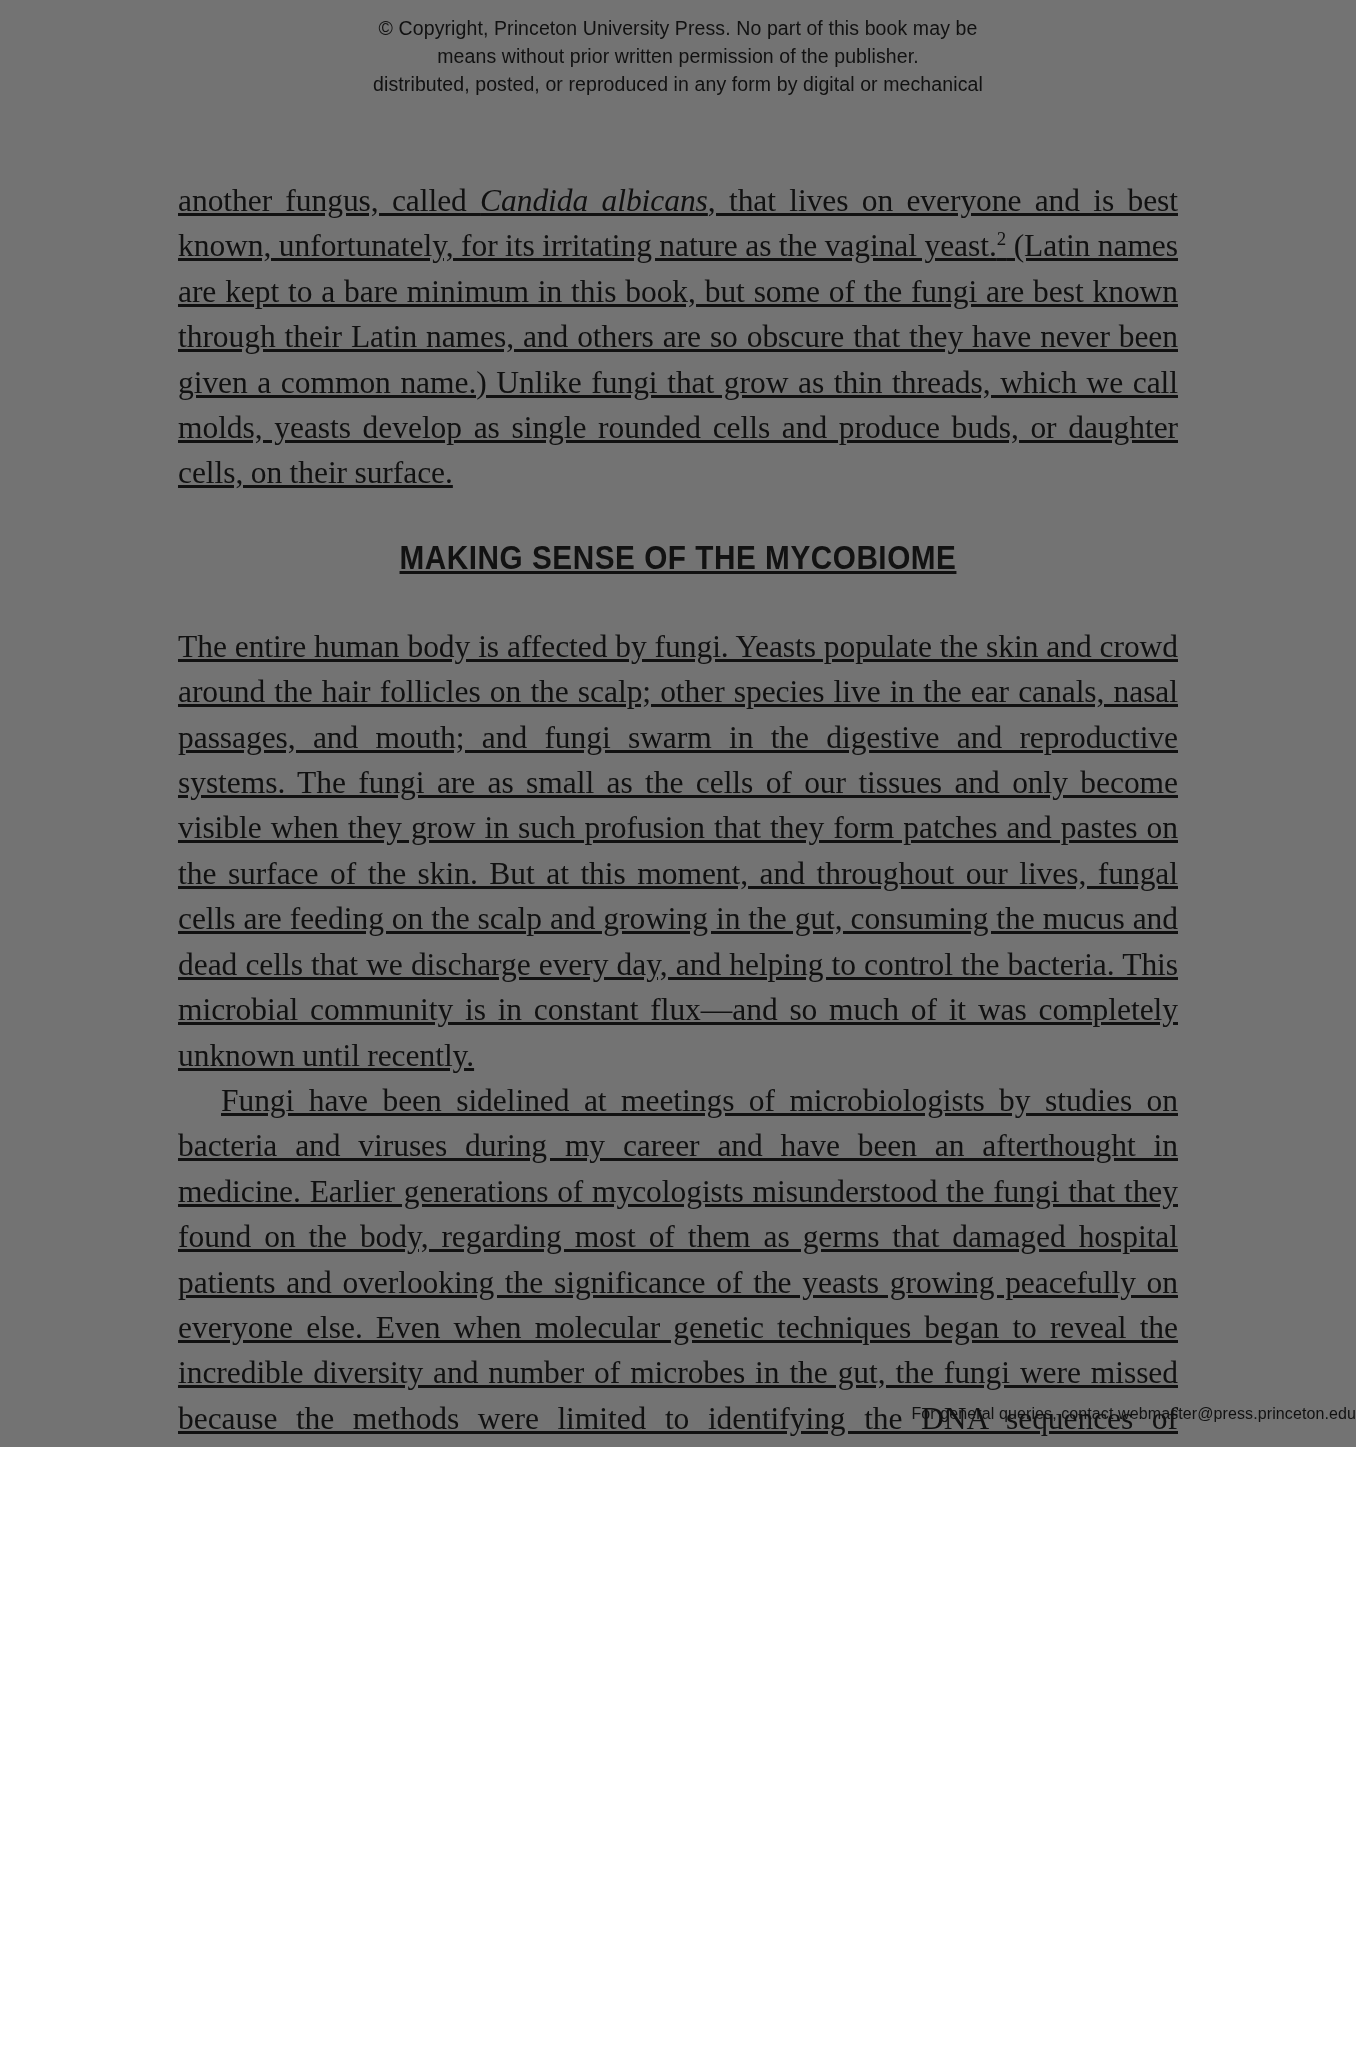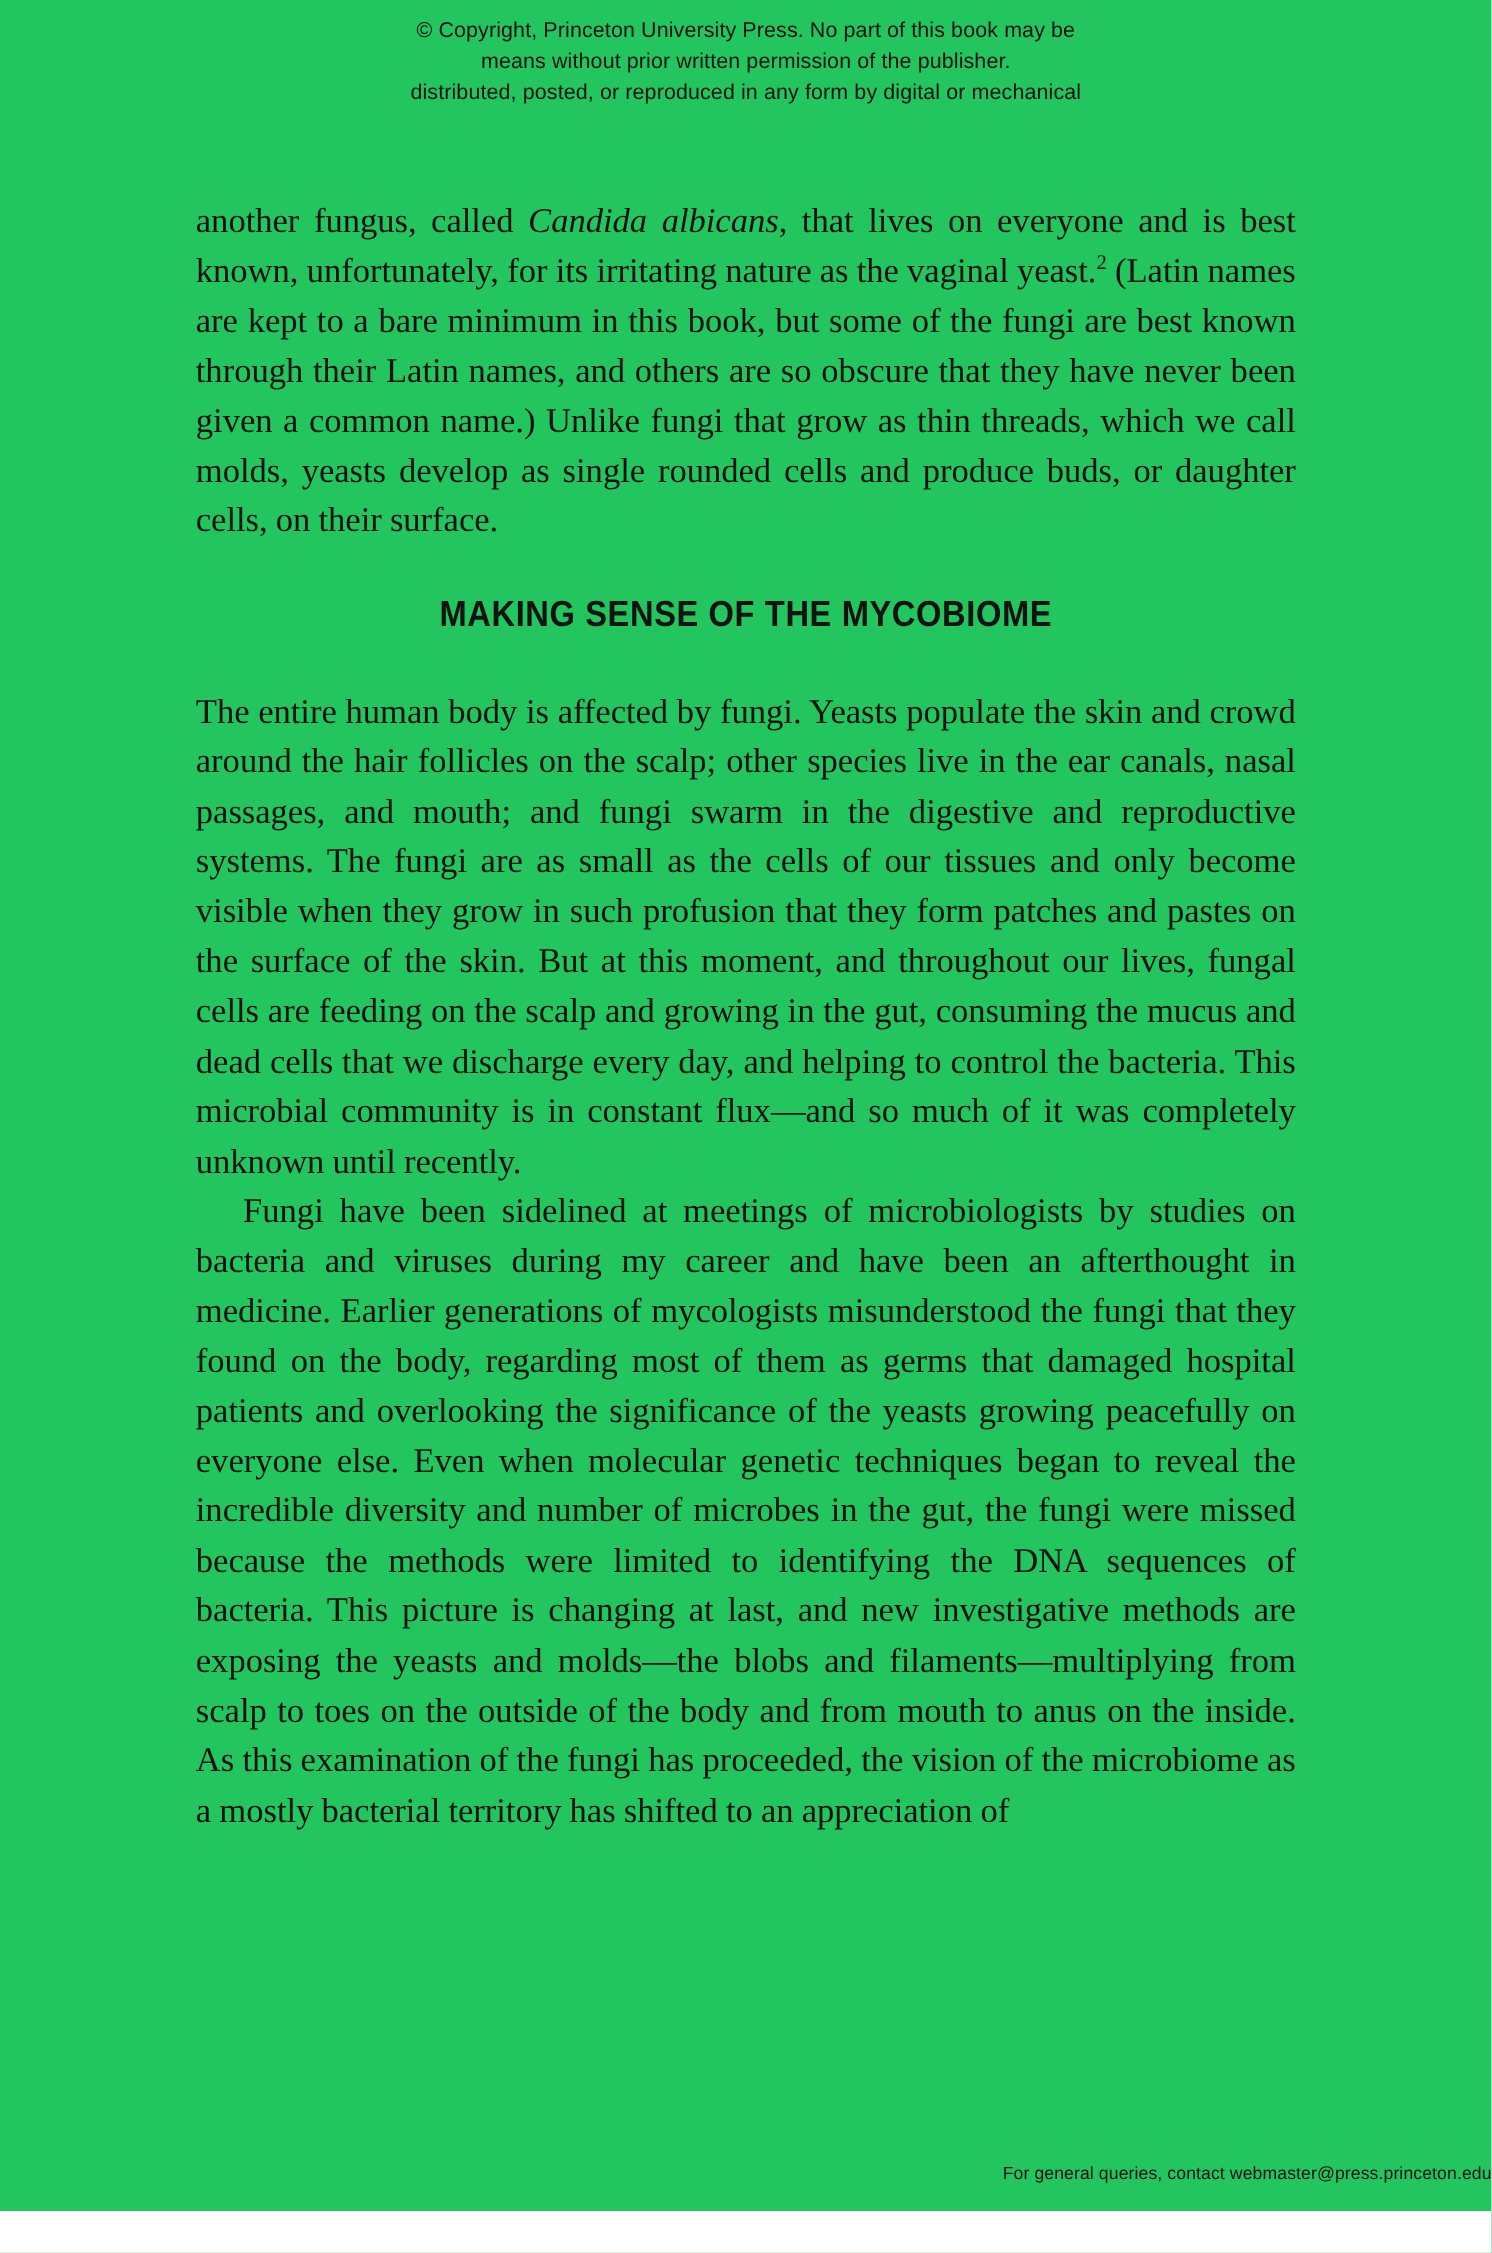--- a/index.html
+++ b/index.html
@@ -3,22 +3,22 @@
 <meta charset="utf-8">
 <style>
   html, body {
     margin: 0;
     padding: 0;
     background: #ffffff;
   }
   .page {
     position: relative;
     width: 1356px;
-    height: 2010px;
-    background: #22c55e;
+    height: 1447px;
+    background: #737373;
     overflow: hidden;
     font-family: "Liberation Serif", "DejaVu Serif", serif;
     color: #111111;
     box-sizing: border-box;
   }
 
   
   .copyright {
     position: absolute;
     left: 0;
@@ -56,20 +56,21 @@
     margin-left: 22px;
     letter-spacing: 0;
   }
 
   
   .textblock {
     position: absolute;
     left: 178px;
     top: 178px;
     width: 1000px;
+    text-decoration: underline;
   }
   p.body {
     margin: 0;
     font-size: 31.5px;
     line-height: 45.4px;
     text-align: justify;
     text-justify: inter-word;
     letter-spacing: -0.05px;
     word-spacing: -0.4px;
     color: #111111;

